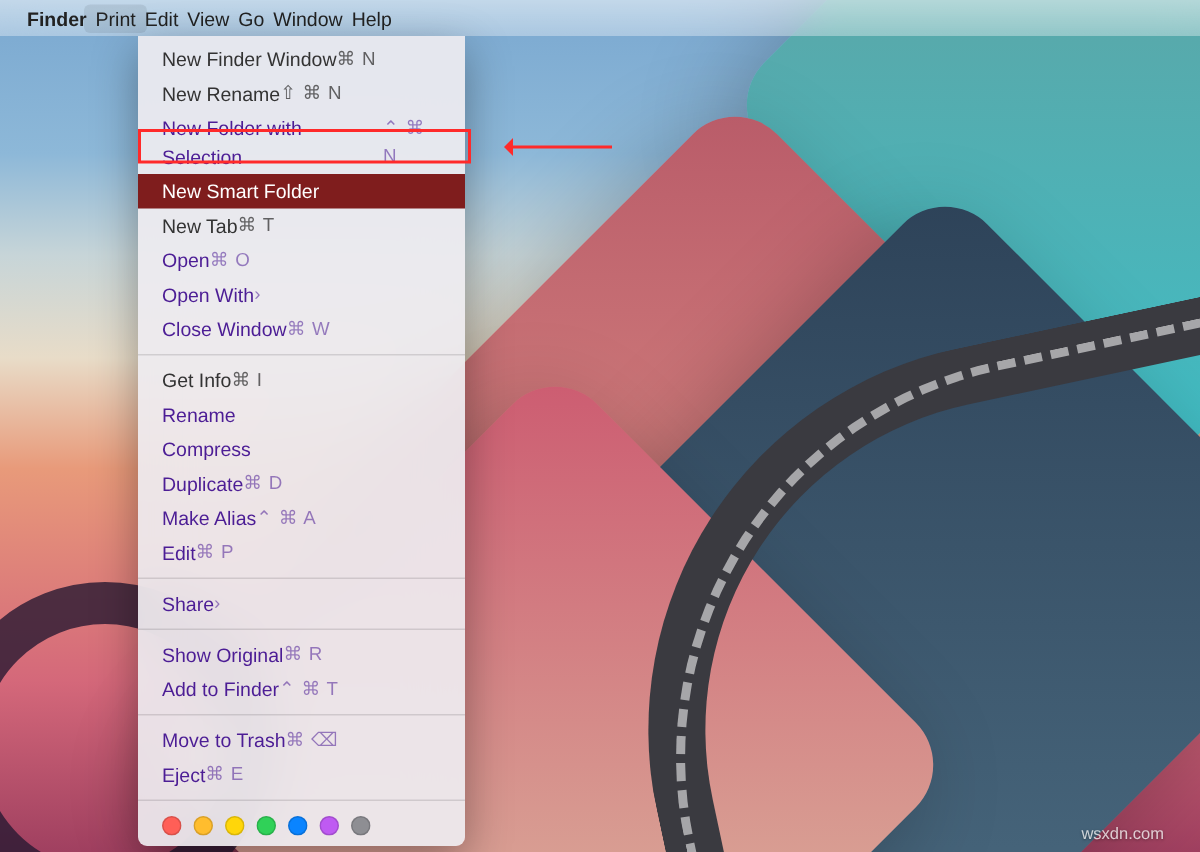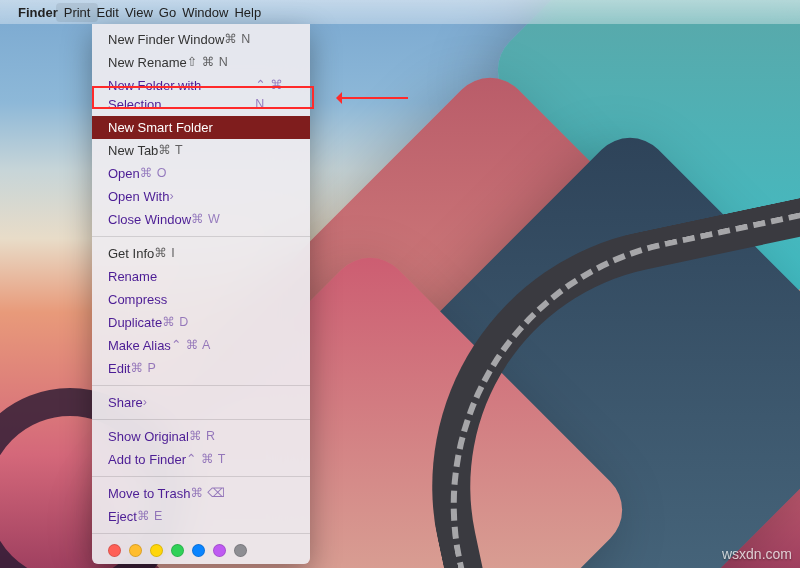--- a/index.html
+++ b/index.html
@@ -114,22 +114,22 @@
   .callout-arrow::before {
     content: ""; position: absolute; top: 5px; left: 10px; right: 0;
     height: 2px; background: #ff2a2a;
   }
   .callout-arrow::after {
     content: ""; position: absolute; left: 0; top: 0;
     border: 6px solid transparent; border-right-color: #ff2a2a;
   }
 
   .watermark {
-    position: absolute; right: 8px; bottom: 6px;
-    font-size: 14px; color: rgba(255,255,255,0.75);
+    position: absolute; right: 24px; bottom: 6px;
+    font-size: 11px; color: rgba(255,255,255,0.75);
     text-shadow: 0 1px 2px rgba(0,0,0,0.4);
   }
 </style>
 </head>
 <body>
 
 <div class="bg-layer">
   <div class="mtn mtn3"></div>
   <div class="mtn mtn1"></div>
   <div class="mtn mtn2"></div>

